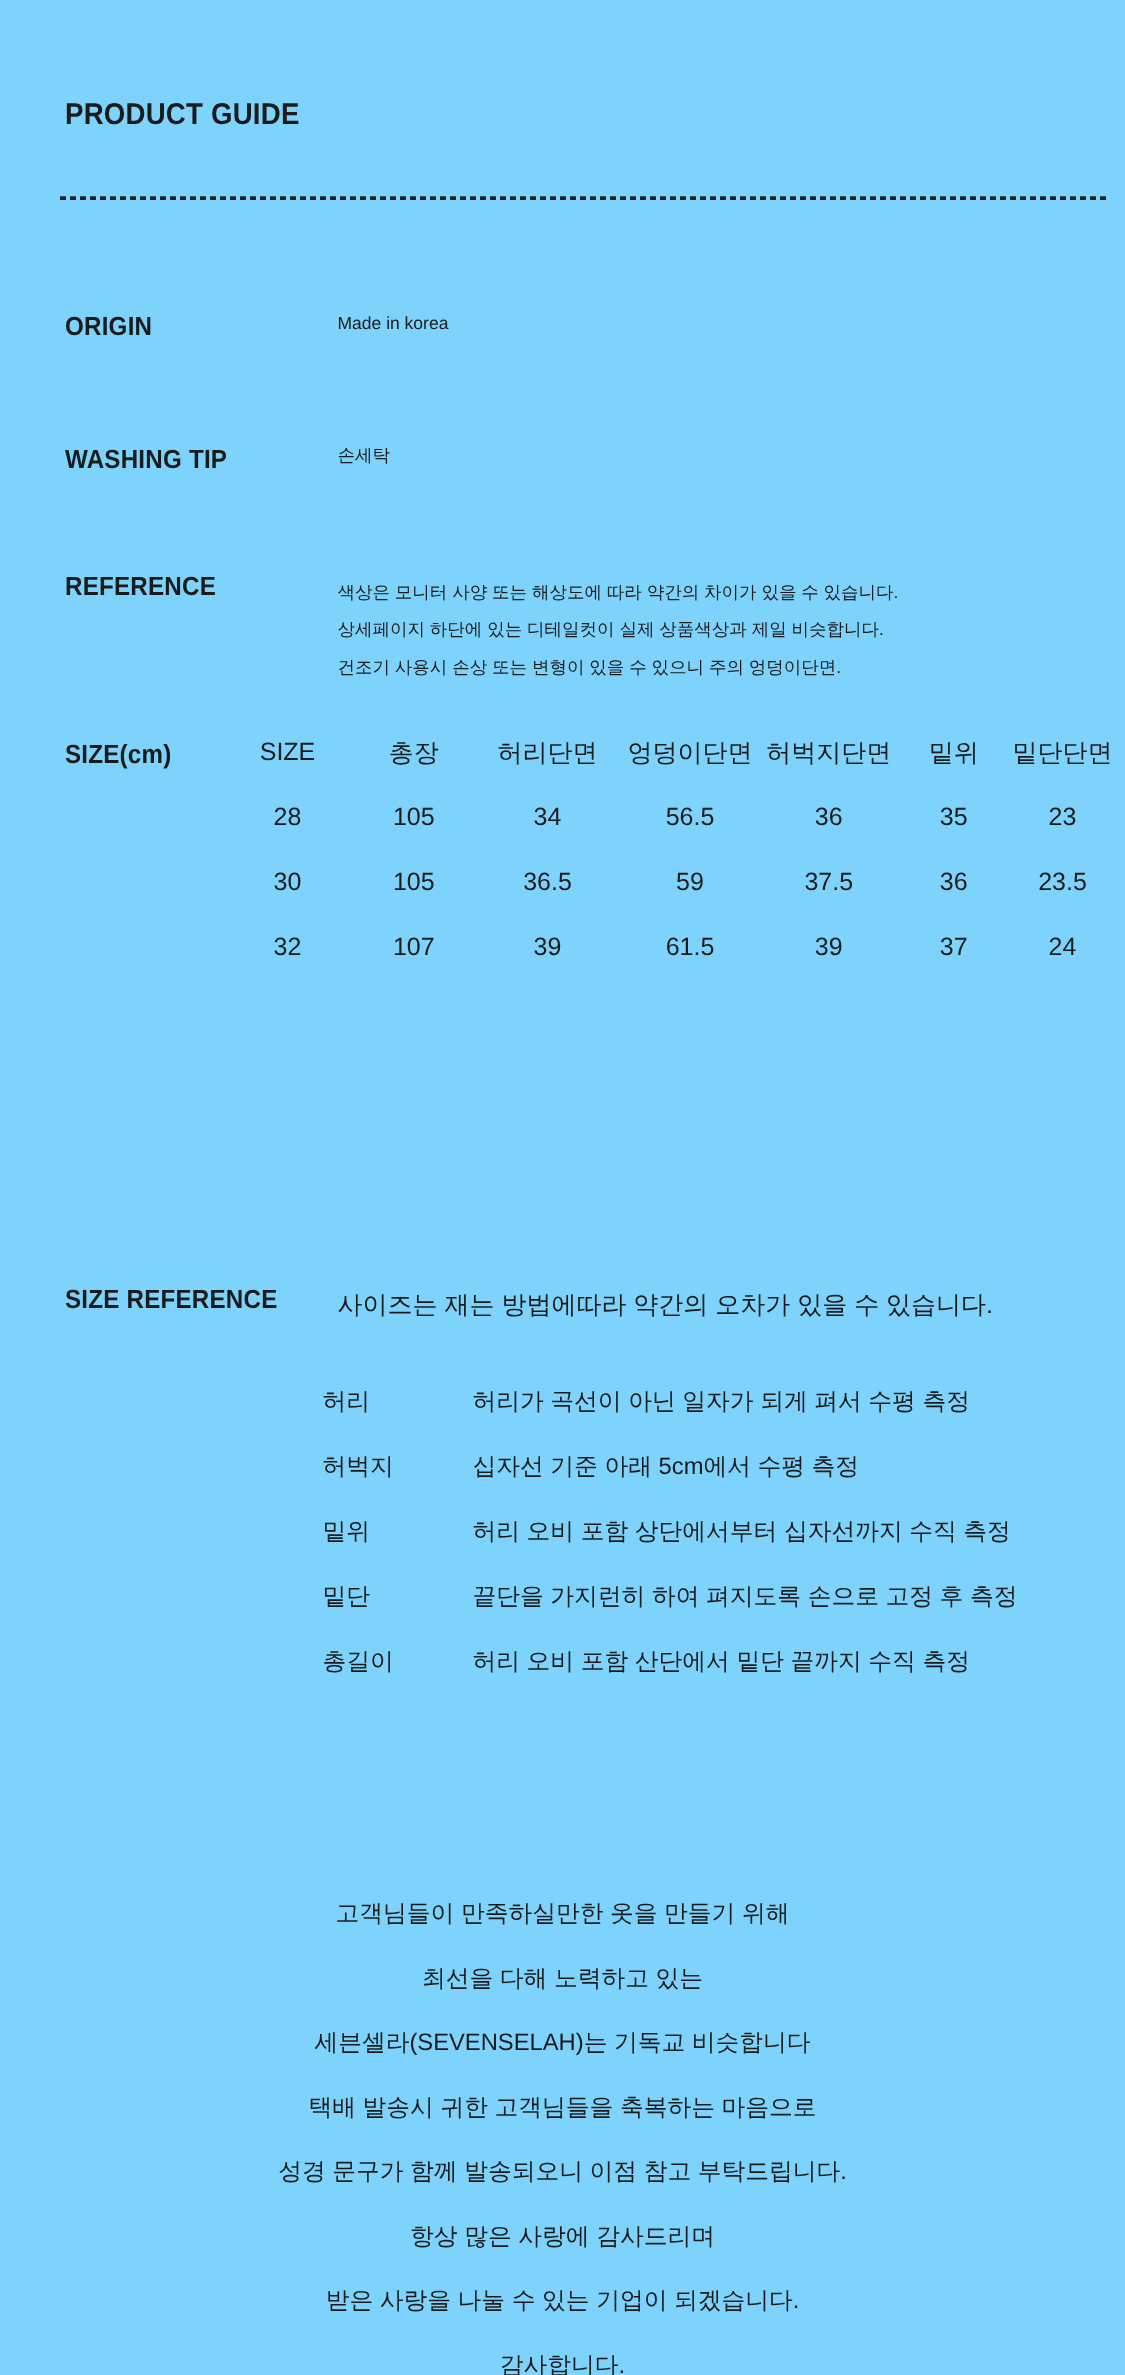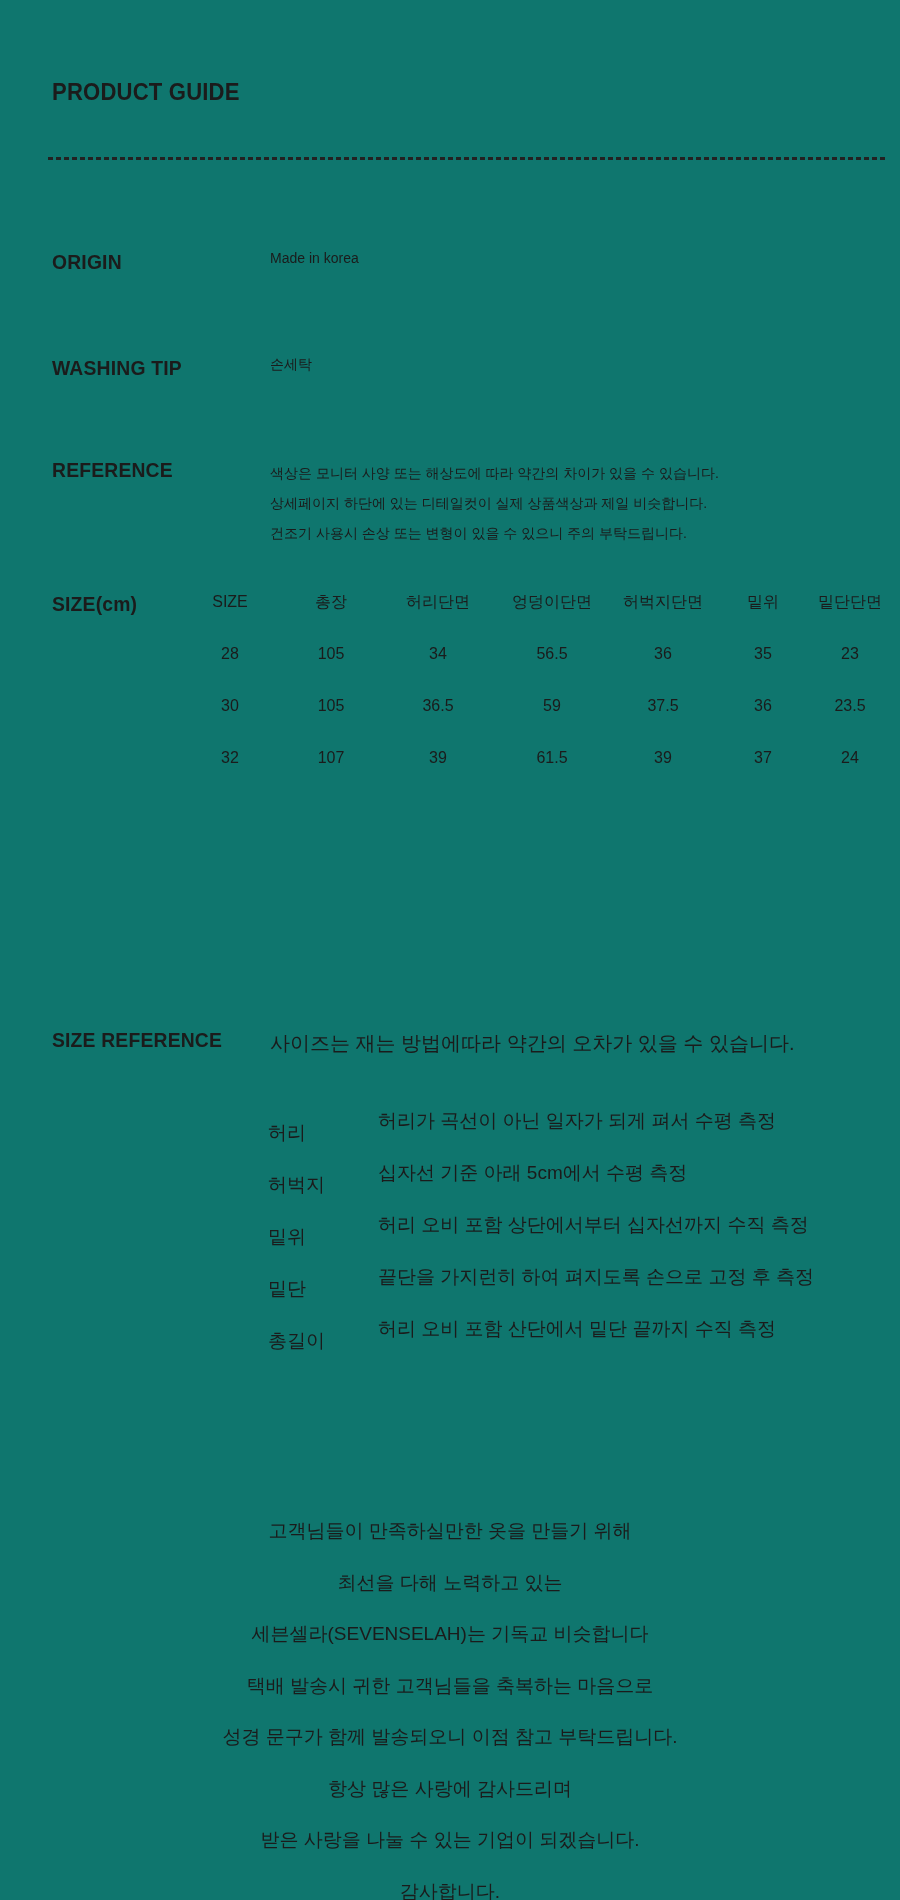--- a/index.html
+++ b/index.html
@@ -1,19 +1,19 @@
 <!DOCTYPE html>
 <html><head>
 <meta charset="utf-8">
 <style>
   html,body{margin:0;padding:0;background:#ffffff;}
   .page{
     position:relative;
     width:900px;height:1900px;
-    background:#0f766e;
+    background:#7dd3fc;
     color:#1b1b1b;
     font-family:"Liberation Sans","DejaVu Sans",sans-serif;
     overflow:hidden;
   }
   .lbl{
     display:inline-block;
     font-weight:700;
     font-size:21px;
     letter-spacing:.2px;
     transform:scaleX(.92);
@@ -31,32 +31,32 @@
   .top-washing{top:356px;}
   .top-reference{top:458px;}
   .ref-lines{line-height:30px;}
   
   .size-label{position:absolute;left:52px;top:592px;}
   .size-table{
     position:absolute;left:180px;top:576px;
     display:grid;
     grid-template-columns:100px 102px 112px 116px 106px 94px 80px;
     grid-auto-rows:52px;
-    font-size:16px;
+    font-size:20px;
     text-align:right;
   }
   .size-table .cell{
     display:flex;align-items:center;justify-content:center;
     white-space:nowrap;
   }
   
   .sizeref-label{position:absolute;left:52px;top:1028px;}
   .sizeref-note{position:absolute;left:270px;top:1030px;font-size:20px;white-space:nowrap;}
   .measure-item{position:absolute;font-size:19px;white-space:nowrap;}
-  .measure-term{position:absolute;left:268px;margin-top:12px;}
+  .measure-term{position:absolute;left:258px;}
   .measure-desc{position:absolute;left:378px;}
   .m0{top:1108px;}.m1{top:1160px;}.m2{top:1212px;}.m3{top:1264px;}.m4{top:1316px;}
   
   .footer{
     position:absolute;left:0;right:0;top:1518px;
     text-align:center;font-size:19px;
   }
   .footer .fline{height:51.5px;text-align:center;}
 </style>
 </head>
@@ -71,21 +71,21 @@
   <div class="info-label lbl top-origin">ORIGIN</div>
   <div class="info-value top-origin">Made in korea</div>
 
   <div class="info-label lbl top-washing">WASHING TIP</div>
   <div class="info-value top-washing">손세탁</div>
 
   <div class="info-label lbl top-reference">REFERENCE</div>
   <div class="info-value top-reference ref-lines">
     <div>색상은 모니터 사양 또는 해상도에 따라 약간의 차이가 있을 수 있습니다.</div>
     <div>상세페이지 하단에 있는 디테일컷이 실제 상품색상과 제일 비슷합니다.</div>
-    <div>건조기 사용시 손상 또는 변형이 있을 수 있으니 주의 부탁드립니다.</div>
+    <div>건조기 사용시 손상 또는 변형이 있을 수 있으니 주의 엉덩이단면.</div>
   </div>
 
   <div class="size-label lbl">SIZE(cm)</div>
   <div class="size-table">
     <div class="cell">SIZE</div>
     <div class="cell">총장</div>
     <div class="cell">허리단면</div>
     <div class="cell">엉덩이단면</div>
     <div class="cell">허벅지단면</div>
     <div class="cell">밑위</div>

